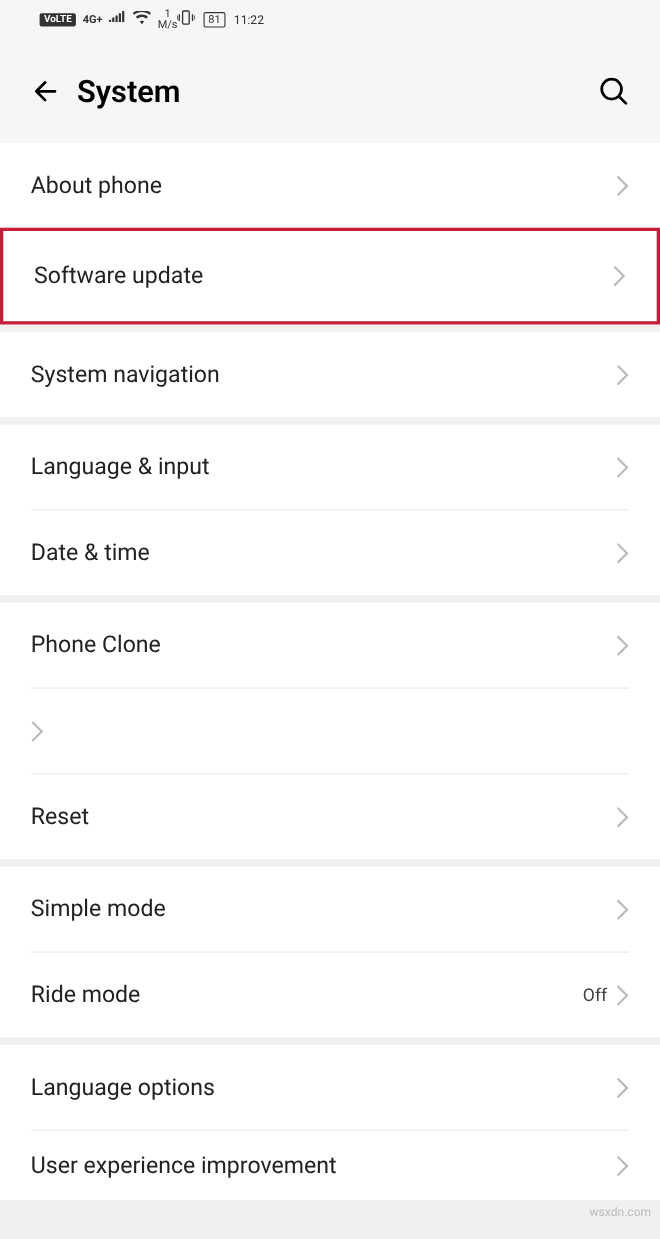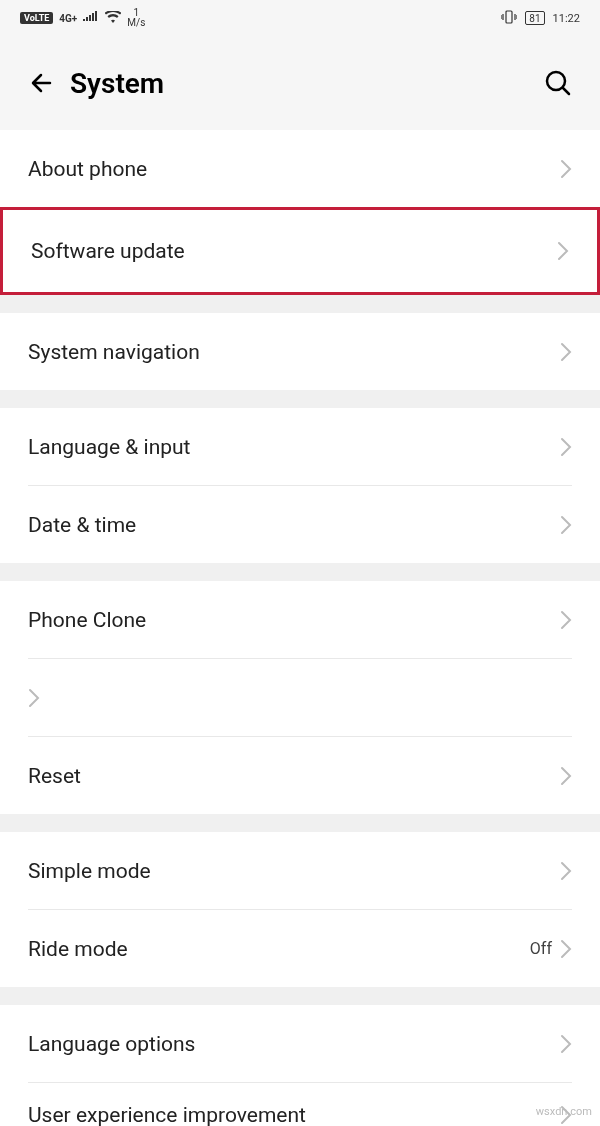--- a/index.html
+++ b/index.html
@@ -12,25 +12,24 @@
       width: 600px;
       height: 1126px;
       background: #f0f0f0;
       position: relative;
     }
     .status-bar {
       height: 36px;
       background: #f6f6f6;
       display: flex;
       align-items: center;
-      justify-content: space-between;
-      padding: 0 20px;
+      justify-content: flex-start;
+      padding: 0 36px;
       font-size: 13px;
       color: #333;
-      gap: 24px;
     }
     .status-left {
       display: flex;
       align-items: center;
       gap: 6px;
     }
     .volte-badge {
       background: #333;
       color: #fff;
       font-size: 9px;
@@ -76,21 +75,21 @@
       height: 32px;
       display: flex;
       align-items: center;
       justify-content: center;
     }
     .content {
       background: #f0f0f0;
     }
     .section {
       background: #fff;
-      margin-bottom: 18px;
+      margin-bottom: 7px;
     }
     .row {
       display: flex;
       align-items: center;
       padding: 0 28px;
       height: 77px;
       position: relative;
     }
     .row-label {
       font-size: 21px;
@@ -110,21 +109,21 @@
       height: 1px;
       background: #e8e8e8;
       margin: 0 28px;
     }
     .highlighted {
       border: 3px solid #c41e3a;
       height: 88px;
     }
     .watermark {
       position: absolute;
-      bottom: 8px;
+      bottom: 18px;
       right: 8px;
       font-size: 11px;
       color: #bbb;
     }
     .battery-box {
       border: 1px solid #333;
       border-radius: 2px;
       padding: 0 3px;
       font-size: 10px;
       display: inline-flex;

